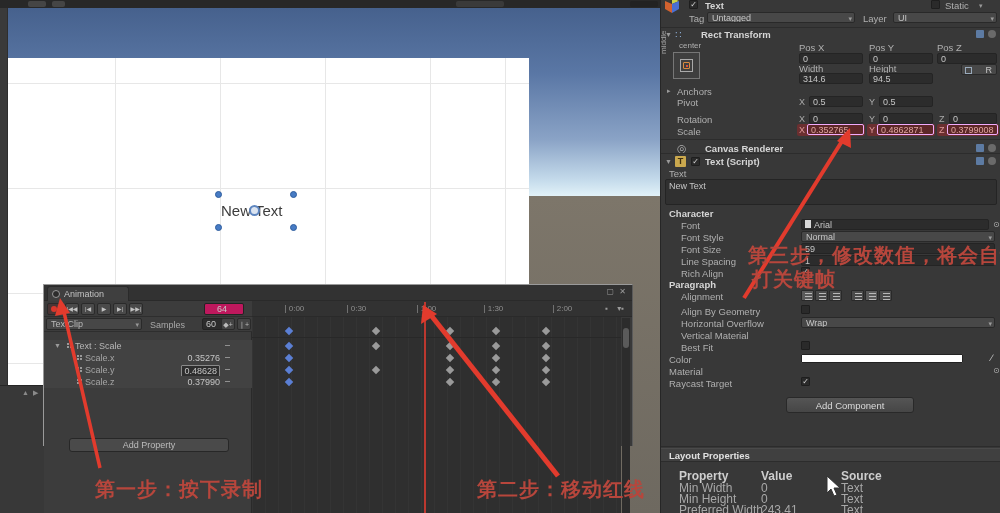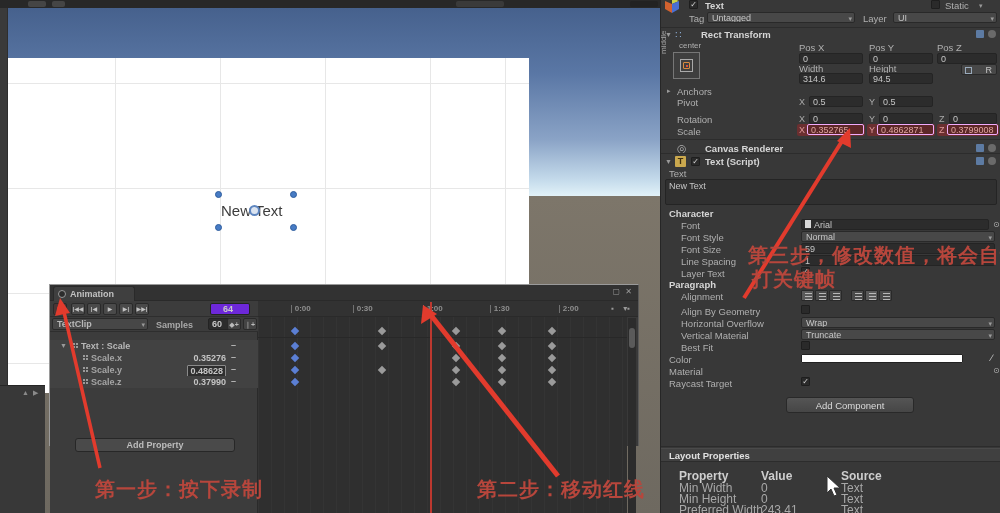--- a/index.html
+++ b/index.html
@@ -25,34 +25,34 @@
   #text-el .txt { position:absolute; left:3px; top:8px; width:72px; color:#3c3c3c; font-size:15px; }
   .handle { position:absolute; width:7px; height:7px; border-radius:50%; background:#477bc4; border:1px solid #2e5d9e; }
   #pivot { position:absolute; left:31px; top:11px; width:11px; height:11px; border-radius:50%;
     border:2px solid #5e86c0; background:rgba(190,205,230,.55); }
 
   
   #blpanel { left:0; top:385px; width:45px; height:128px; background:#383838; border-top:1px solid #262626; }
   #blpanel .mini { position:absolute; top:3px; color:#8a8a8a; font-size:7px; }
 
   
-  #anim { left:49px; top:284px; width:590px; height:162px; background:#393939;
-    border:1px solid #9a9a9a; border-right-color:#5a5a5a; border-bottom:none;font-weight:bold; }
+  #anim { left:43px; top:284px; width:590px; height:162px; background:#393939;
+    border:1px solid #9a9a9a; border-right-color:#5a5a5a; border-bottom:none; }
   #anim-tabbar { left:0; top:0; width:588px; height:16px; background:#323232; border-bottom:1px solid #2a2a2a; }
   #anim-tab { left:3px; top:1px; width:82px; height:15px; background:#3f3f3f; border:1px solid #2a2a2a; border-bottom:none;
     border-radius:3px 3px 0 0; color:#c2c2c2; font-size:9px; line-height:14px; padding-left:16px; }
   #anim-tab .clock { position:absolute; left:4px; top:3px; width:8px; height:8px; border-radius:50%;
     background:#2c2c2c; border:1px solid #999; }
   .winbtn { position:absolute; top:3px; color:#9a9a9a; font-size:8px; line-height:8px; }
   #anim-toolbar { left:0; top:16px; width:208px; height:16px; background:#3c3c3c; border-bottom:1px solid #2e2e2e; }
   .tbtn { position:absolute; top:2px; width:14px; height:12px; background:#4a4a4a; border:1px solid #2a2a2a;
     border-radius:2px; color:#c2c2c2; font-size:6px; text-align:center; line-height:11px; }
   #rec-btn { left:3px; background:#4a3535; }
   #rec-btn .dot { display:inline-block; width:6px; height:6px; border-radius:50%; background:#d8372c; margin-top:2px; }
-  #frame-field { left:160px; top:2px; width:40px; height:12px; background:#6d28d9; border:1px solid #232323;
+  #frame-field { left:160px; top:2px; width:40px; height:12px; background:#be185d; border:1px solid #232323;
     border-radius:2px; color:#c8c8c8; font-size:9px; line-height:11px; padding-left:12px; }
   #anim-cliprow { left:0; top:32px; width:208px; height:15px; background:#3c3c3c; border-bottom:1px solid #2e2e2e; }
   #clip-drop { left:2px; top:1px; width:96px; height:12px; background:#474747; border:1px solid #2a2a2a; border-radius:2px;
     color:#b8b8b8; font-size:9px; line-height:11px; padding:0 4px; }
   #clip-drop .dd { position:absolute; right:2px; top:0; color:#999; font-size:7px; }
   #samples-label { left:106px; top:3px; color:#a8a8a8; font-size:9px; }
   #samples-field { left:146px; top:1px; width:26px; height:12px; background:#2c2c2c; border:1px solid #232323;
     border-radius:2px; color:#c8c8c8; font-size:9px; line-height:11px; padding-left:3px;margin-left:12px; }
   .keybtn { position:absolute; top:1px; width:14px; height:12px; background:#444; border:1px solid #2a2a2a;
     border-radius:2px; color:#bbb; font-size:7px; text-align:center; line-height:11px; }
@@ -363,41 +363,38 @@
     </div>
     <span class="ilabel" style="left:332px;top:220px;font-size:8px;">⊙</span>
     <span class="ilabel" style="left:20px;top:232px;">Font Style</span>
     <div class="drop" style="left:140px;top:231px;width:194px;">
       <span>Normal</span><span class="dd">▾</span>
     </div>
     <span class="ilabel" style="left:20px;top:244px;">Font Size</span>
     <div class="fld" style="left:140px;top:243px;width:194px;">59</div>
     <span class="ilabel" style="left:20px;top:256px;">Line Spacing</span>
     <div class="fld" style="left:140px;top:255px;width:194px;">1</div>
-    <span class="ilabel" style="left:20px;top:268px;">Layer Text</span>
+    <span class="ilabel" style="left:20px;top:268px;">Rich Align</span>
     <div class="chk" style="left:140px;top:267px;">✓</div>
 
     <span class="ihead" style="left:8px;top:279px;">Paragraph</span>
     <span class="ilabel" style="left:20px;top:291px;">Alignment</span>
     <div class="alignbtn" style="left:140px;top:290px;background-color:#5a5a5a;"></div>
     <div class="alignbtn" style="left:154px;top:290px;"></div>
     <div class="alignbtn" style="left:168px;top:290px;"></div>
     <div class="alignbtn" style="left:190px;top:290px;"></div>
     <div class="alignbtn" style="left:204px;top:290px;background-color:#5a5a5a;"></div>
     <div class="alignbtn" style="left:218px;top:290px;"></div>
     <span class="ilabel" style="left:20px;top:306px;">Align By Geometry</span>
     <div class="chk" style="left:140px;top:305px;"></div>
     <span class="ilabel" style="left:20px;top:318px;">Horizontal Overflow</span>
     <div class="drop" style="left:140px;top:317px;width:194px;">
       <span>Wrap</span><span class="dd">▾</span>
     </div>
     <span class="ilabel" style="left:20px;top:330px;">Vertical Material</span>
-    <div class="drop" style="left:140px;top:329px;width:194px;">
-      <span>Truncate</span><span class="dd">▾</span>
-    </div>
     <span class="ilabel" style="left:20px;top:342px;">Best Fit</span>
     <div class="chk" style="left:140px;top:341px;"></div>
     <span class="ilabel" style="left:8px;top:354px;">Color</span>
     <div id="color-bar" style="top:354px;"></div>
     <span class="ilabel" style="left:330px;top:352px;color:#ccc;">∕</span>
     <span class="ilabel" style="left:8px;top:366px;">Material</span>
     <span class="ilabel" style="left:332px;top:366px;font-size:8px;">⊙</span>
     <span class="ilabel" style="left:8px;top:378px;">Raycast Target</span>
     <div class="chk" style="left:140px;top:377px;">✓</div>
 

